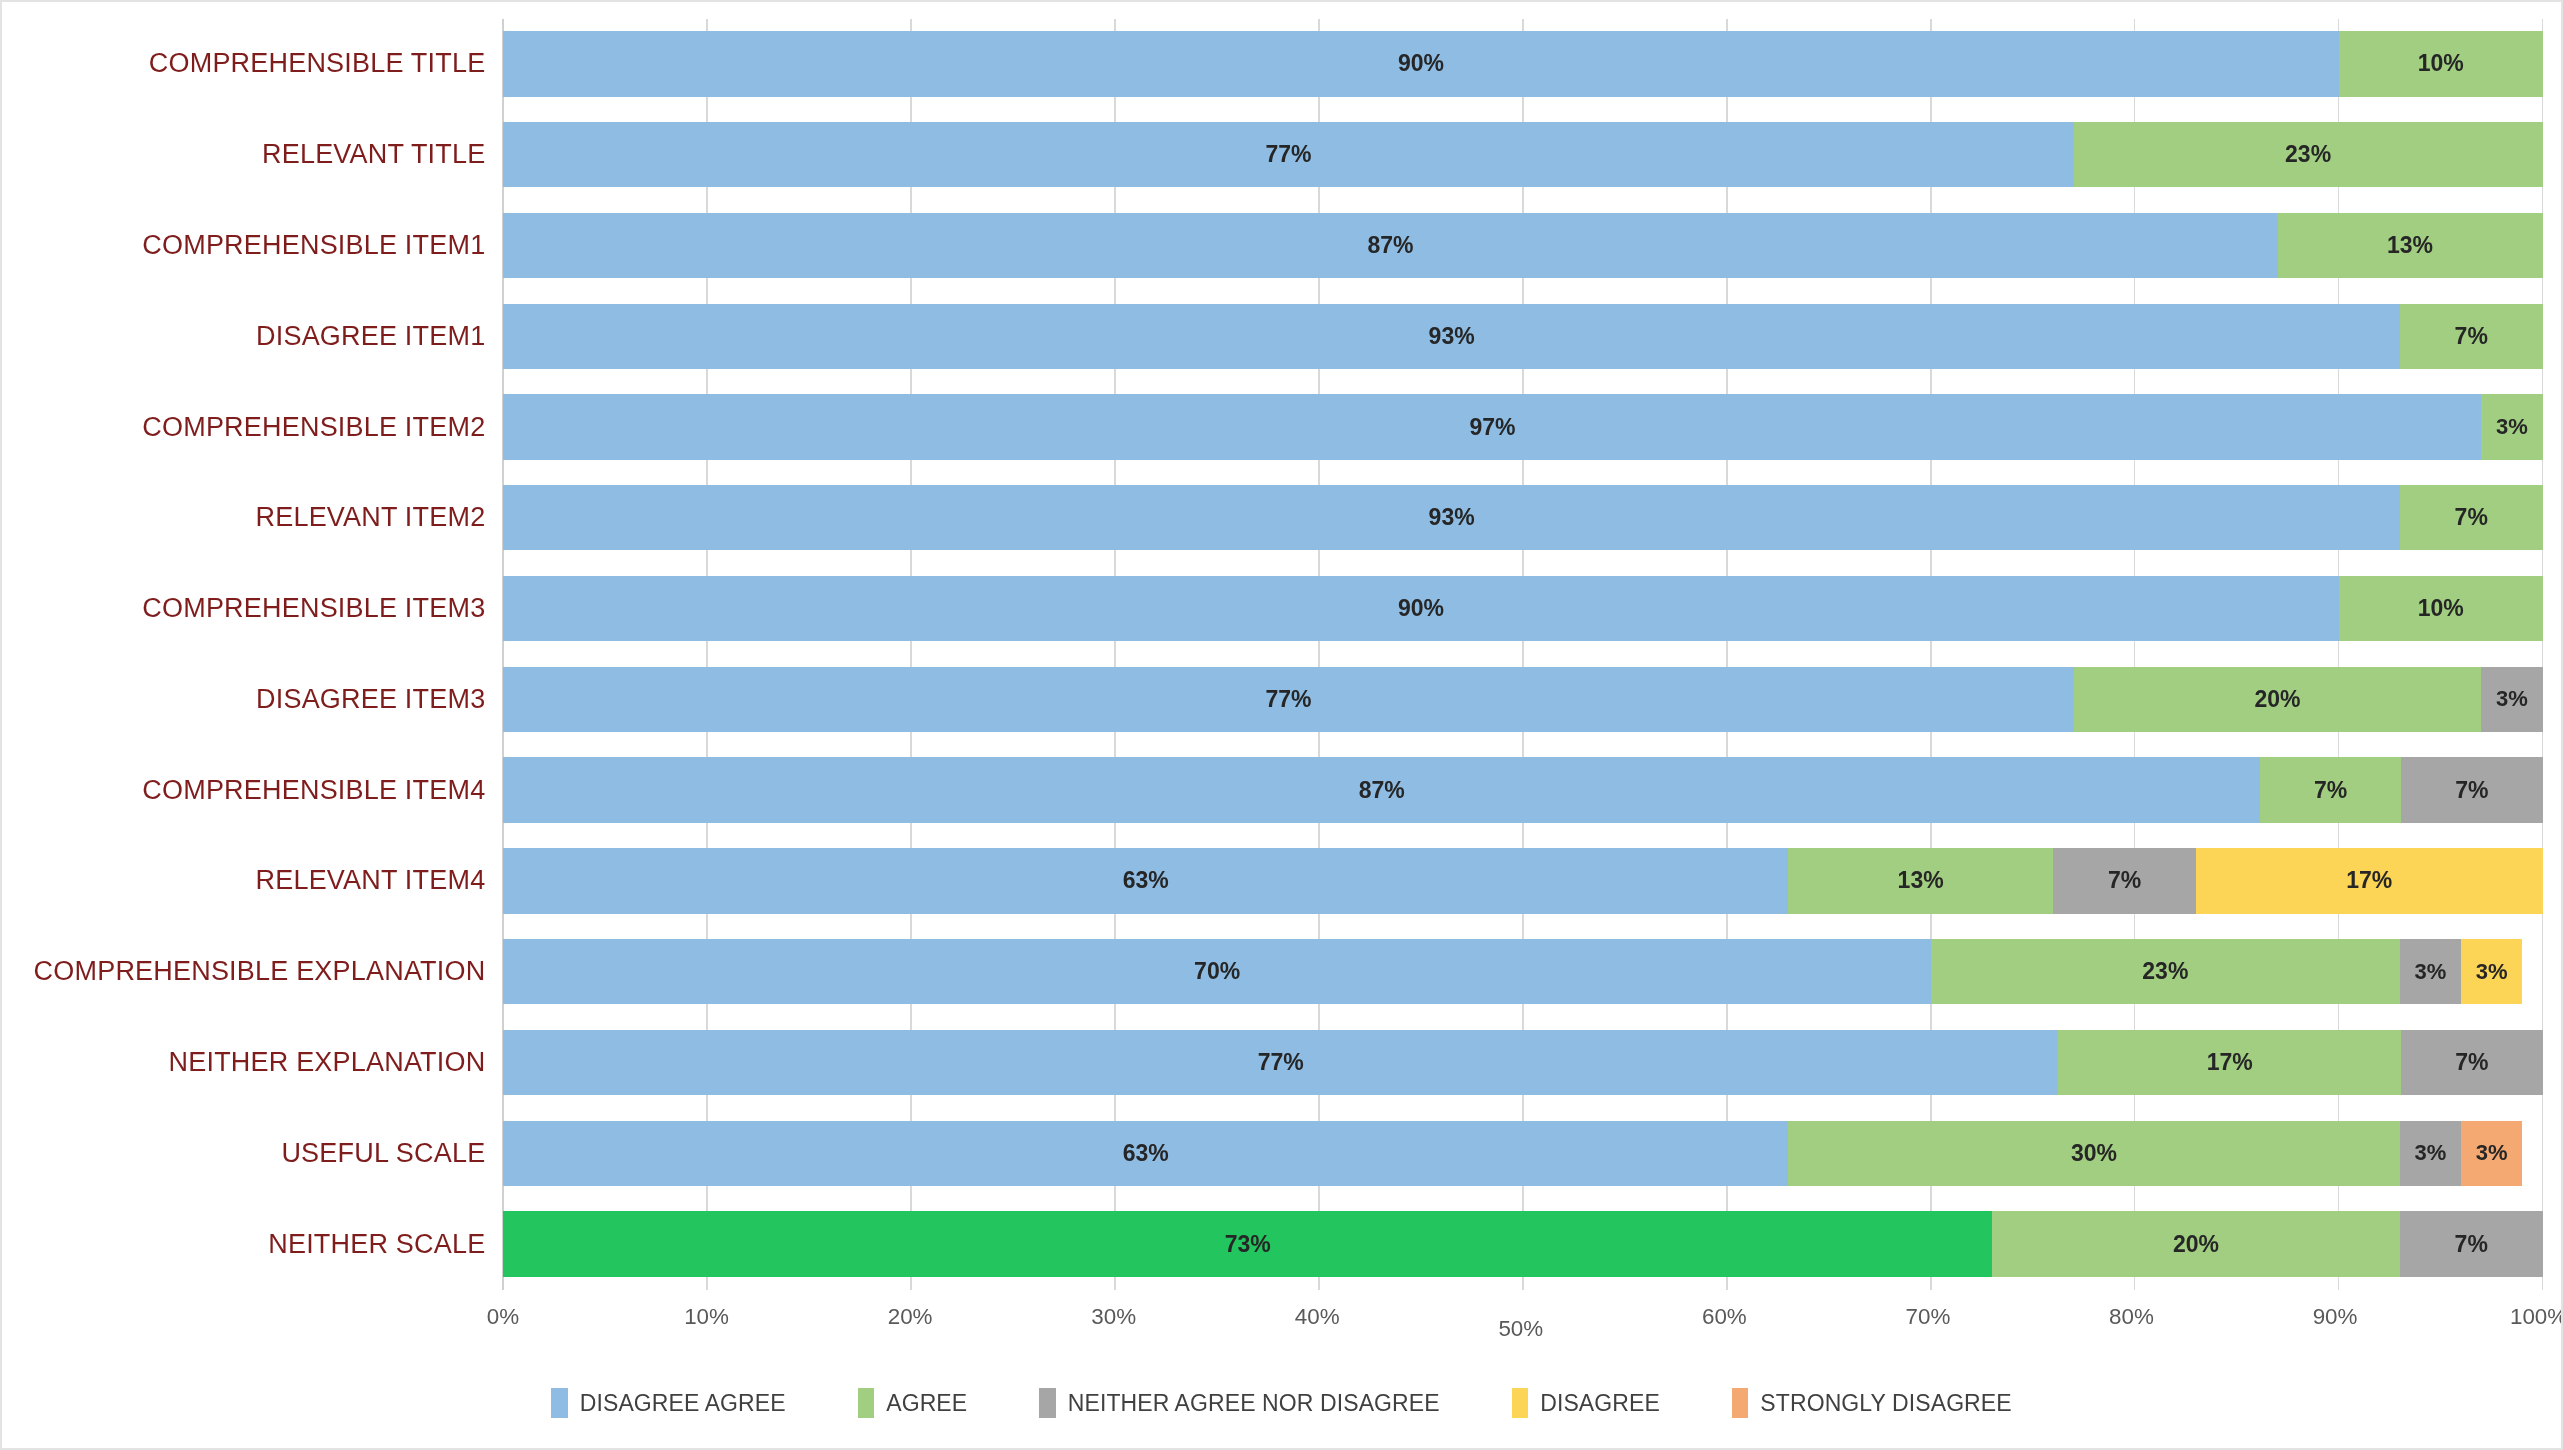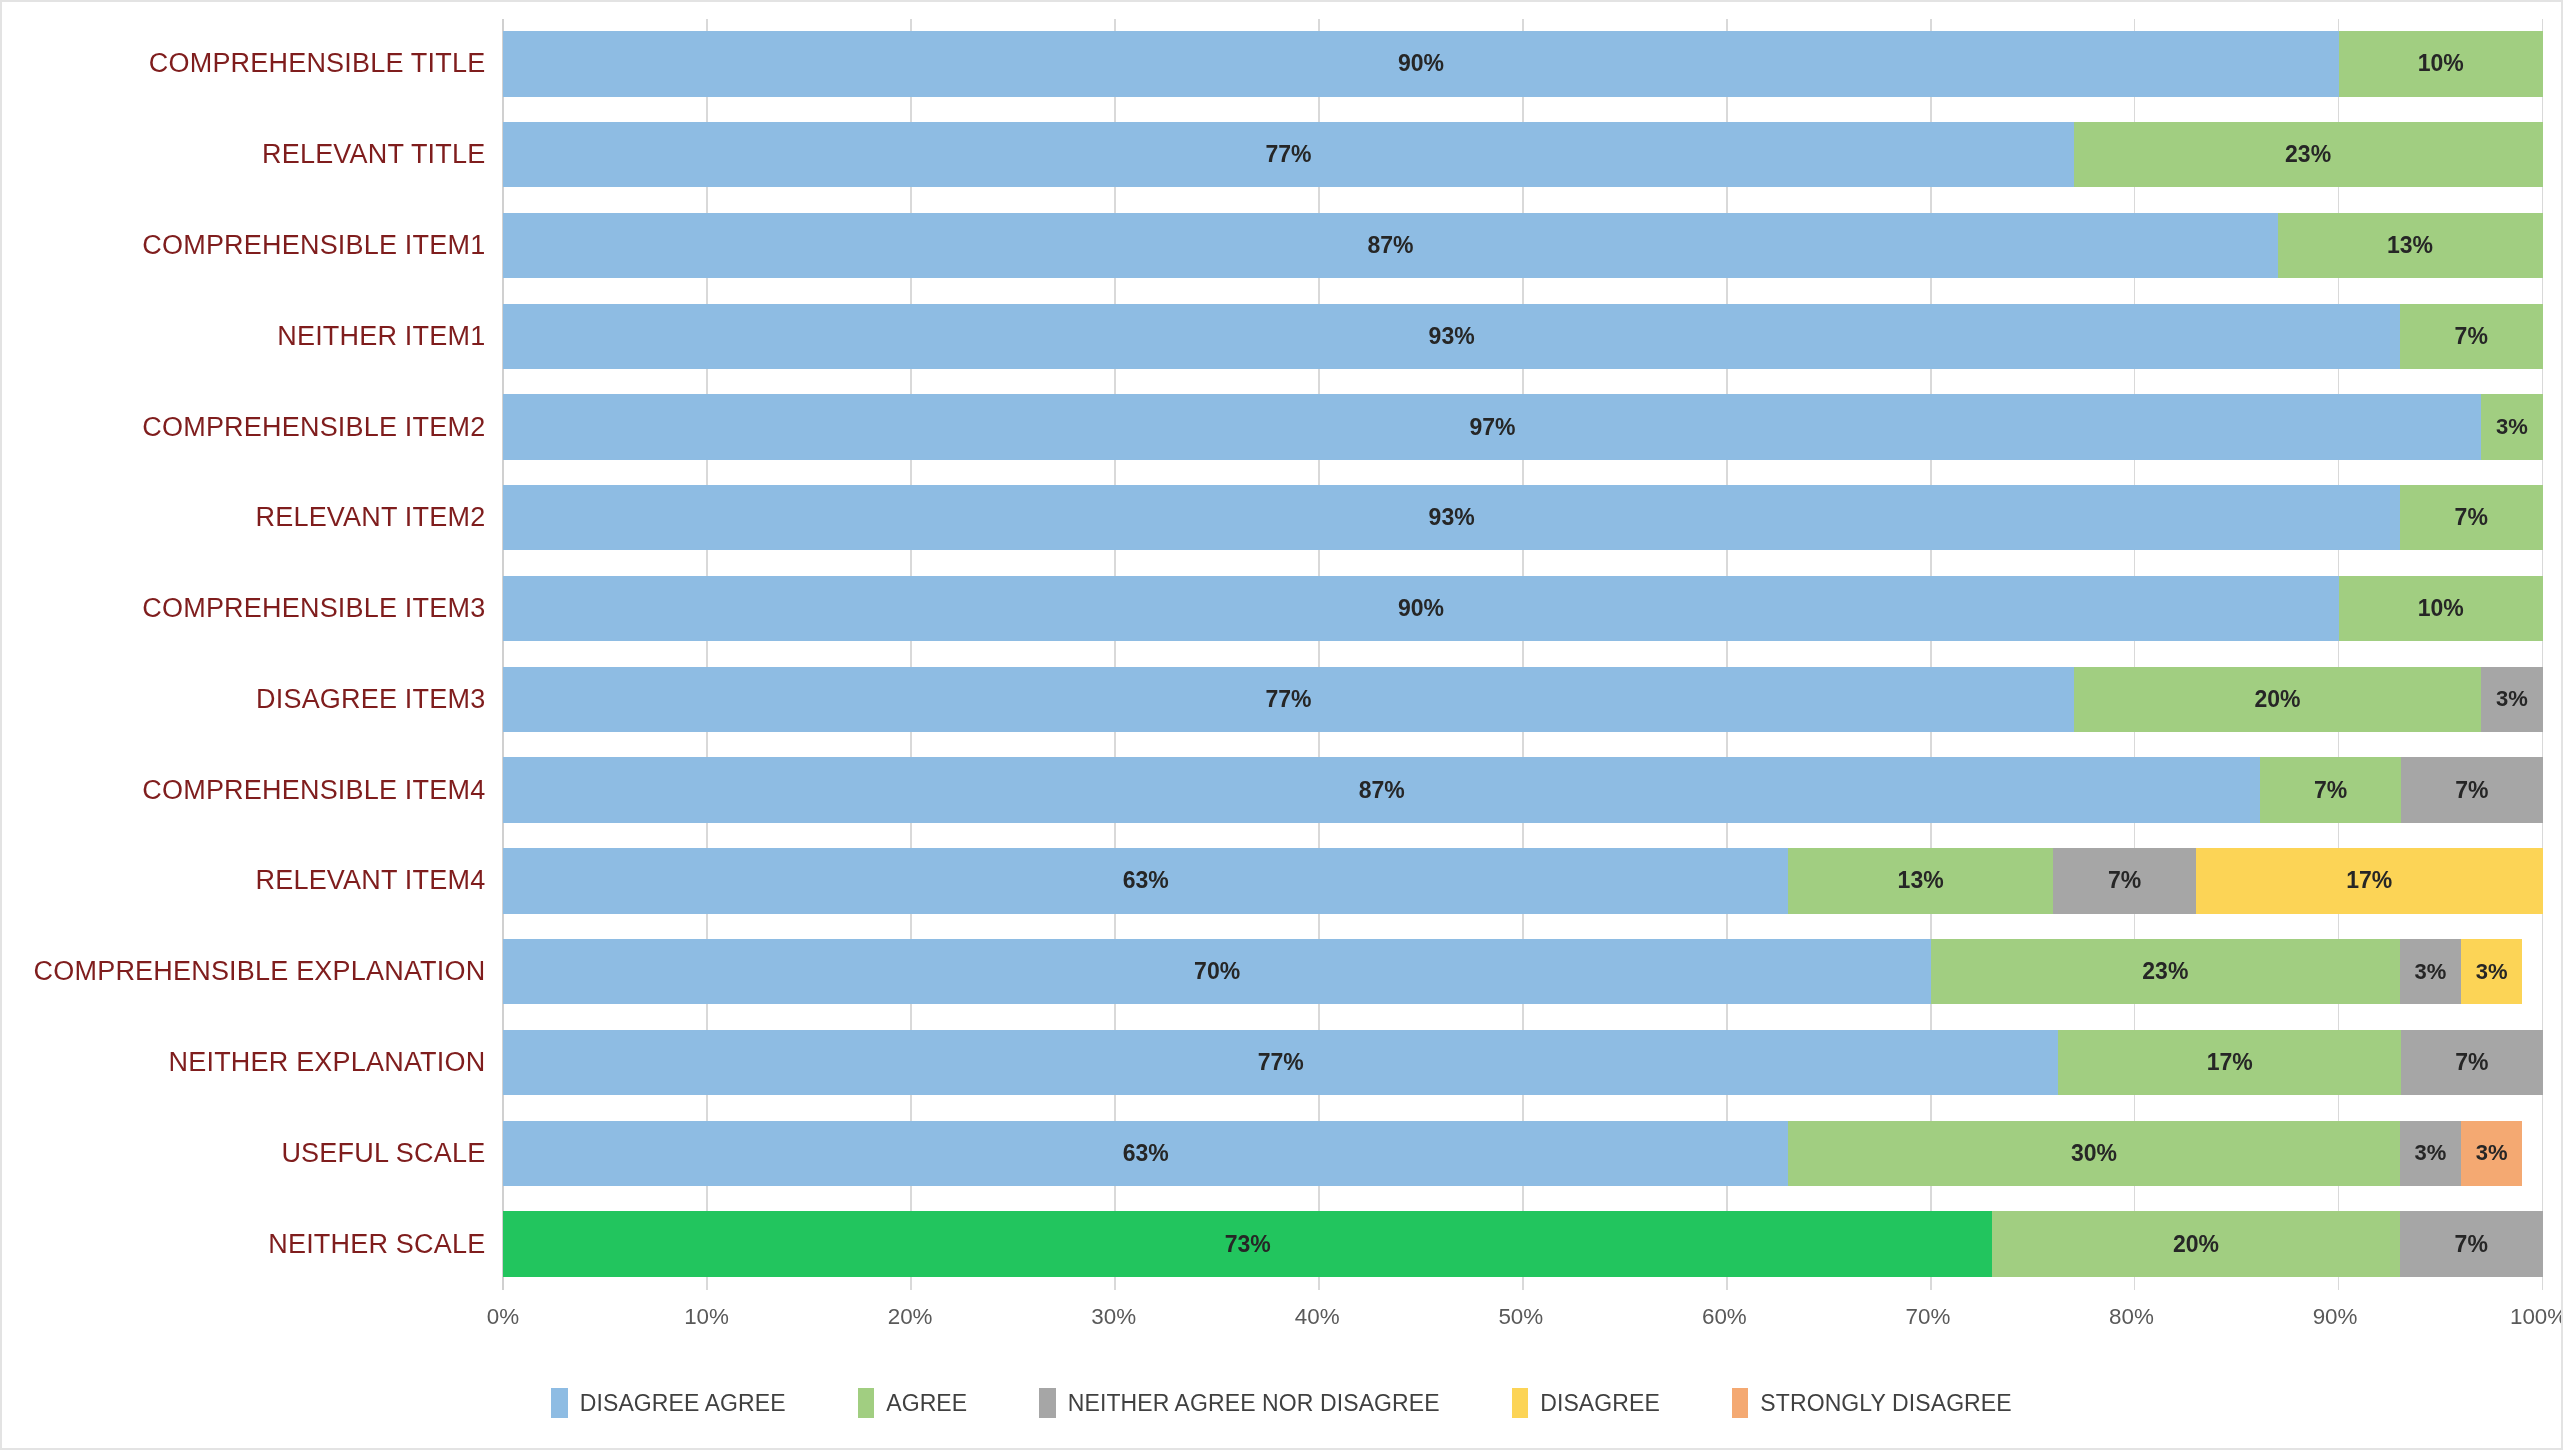--- a/index.html
+++ b/index.html
@@ -198,21 +198,21 @@
               <div class="seg" style="width: 87%; background: rgb(142, 188, 227);">
                 <span>87%</span>
               </div>
               <div class="seg" style="width: 13%; background: rgb(161, 206, 129);">
                 <span>13%</span>
               </div>
             </div>
           </div>
         </div>
         <div class="chart-row">
-          <div class="cat-label">NEITHER ITEM1</div>
+          <div class="cat-label">DISAGREE ITEM1</div>
           <div class="bar-track">
             <div class="bar-stack">
               <div class="seg" style="width: 93%; background: rgb(142, 188, 227);">
                 <span>93%</span>
               </div>
               <div class="seg" style="width: 7%; background: rgb(161, 206, 129);">
                 <span>7%</span>
               </div>
             </div>
           </div>
@@ -380,21 +380,21 @@
       </div>
 
   </div>
 
   <div id="x-axis">
       <div class="xtick" style="left: 0%;">0%</div>
       <div class="xtick" style="left: 10%;">10%</div>
       <div class="xtick" style="left: 20%;">20%</div>
       <div class="xtick" style="left: 30%;">30%</div>
       <div class="xtick" style="left: 40%;">40%</div>
-      <div class="xtick" style="left: 50%;">50%</div>
+      <div class="xtick" style="left: 50%; margin-top: 12px;">50%</div>
       <div class="xtick" style="left: 60%;">60%</div>
       <div class="xtick" style="left: 70%;">70%</div>
       <div class="xtick" style="left: 80%;">80%</div>
       <div class="xtick" style="left: 90%;">90%</div>
       <div class="xtick" style="left: 100%;">100%</div>
     </div>
 
   <div id="legend">
       <div class="legend-item">
         <span class="legend-swatch" style="background: rgb(142, 188, 227);"></span>

